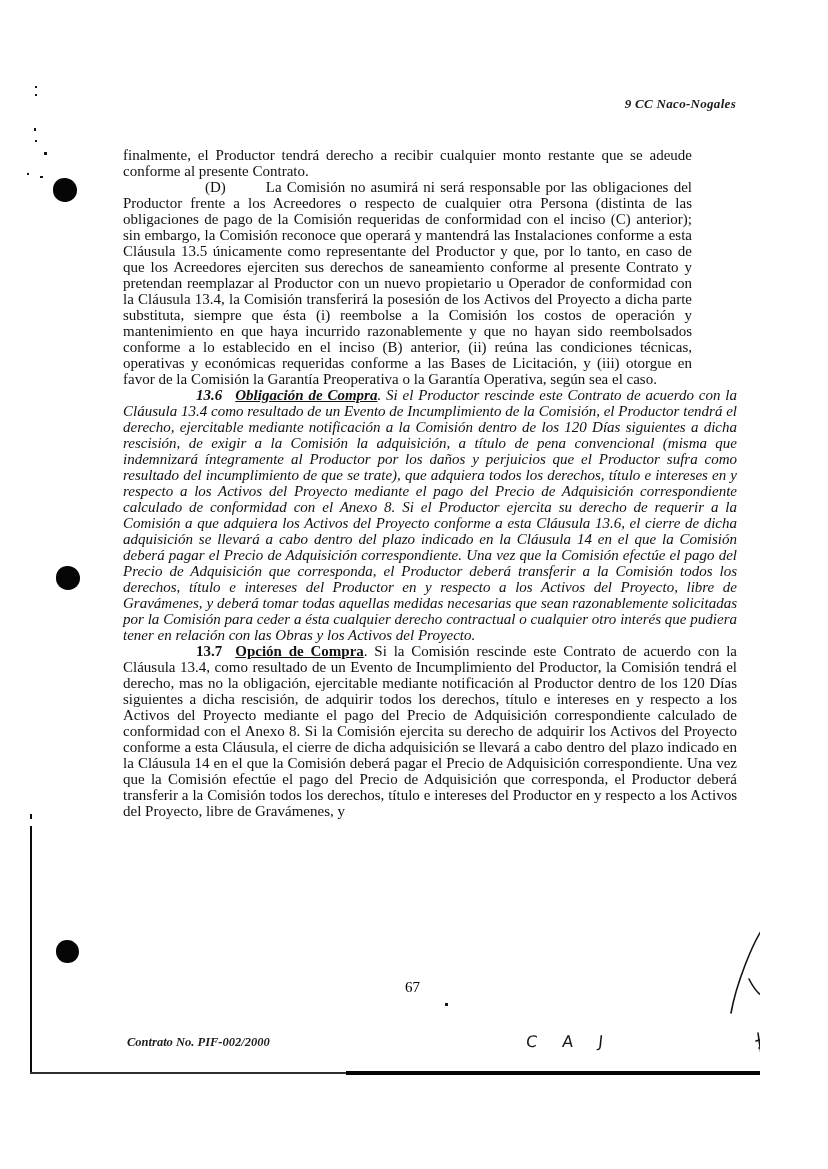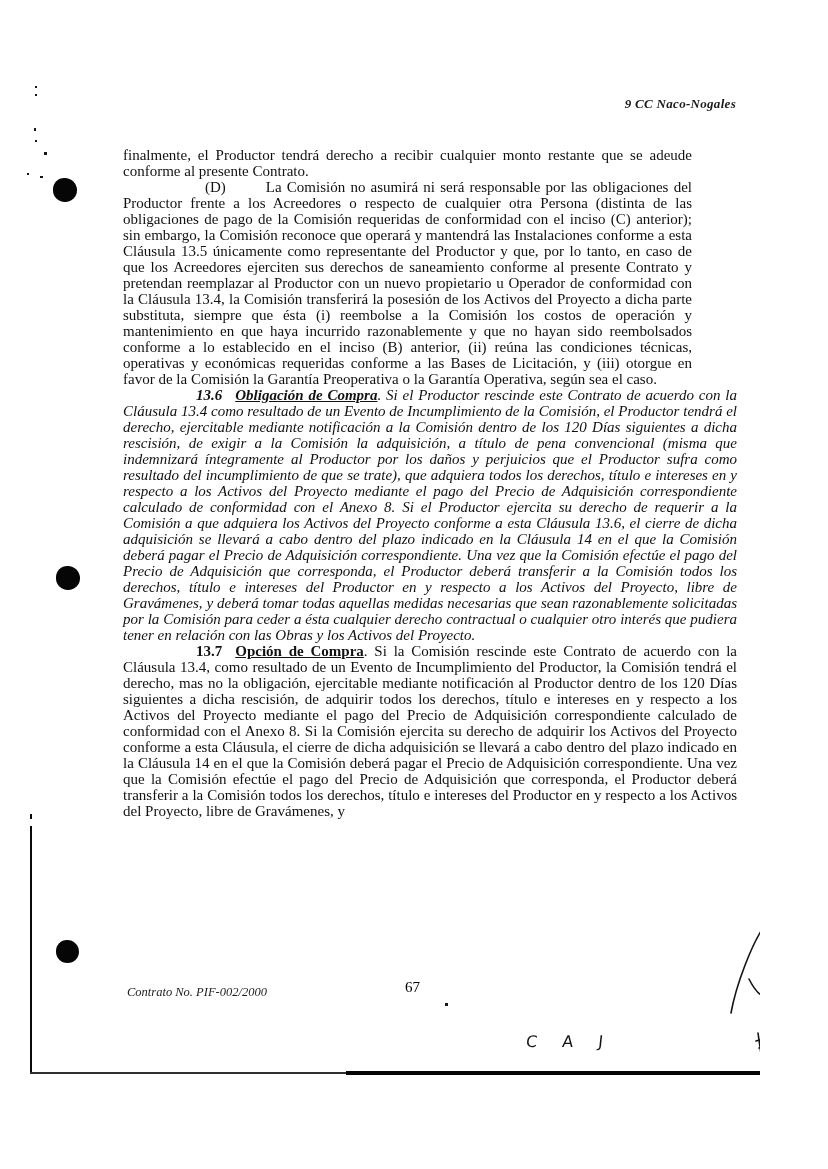--- a/index.html
+++ b/index.html
@@ -29,22 +29,22 @@
   .indent-block{margin-left:45px;width:569px;}
   .para-intro{margin-bottom:20px;}
   .para-d{text-indent:82px;margin-bottom:19px;}
   .d-label{margin-right:40px;}
   .clause{text-indent:73px;}
   .clause-13-6{margin-bottom:13px;font-style:italic;}
   .clause-num{font-weight:bold;margin-right:13px;}
   .clause-title{font-weight:bold;text-decoration:underline;}
   
   .footer-contract{
-    position:absolute;left:127px;top:985px;
-    font-size:12.5px;font-style:italic;font-weight:normal;color:#1c1c1c;
+    position:absolute;left:127px;top:1035px;
+    font-size:12.5px;font-style:italic;font-weight:bold;color:#1c1c1c;
   }
   .footer-page{
     position:absolute;left:405px;top:979px;
     font-size:15px;color:#000000;
   }
   .handwritten-initials{
     position:absolute;left:526px;top:1032px;
     font-family:"DejaVu Sans",sans-serif;
     font-size:16px;color:#141414;
     letter-spacing:9px;word-spacing:2px;

